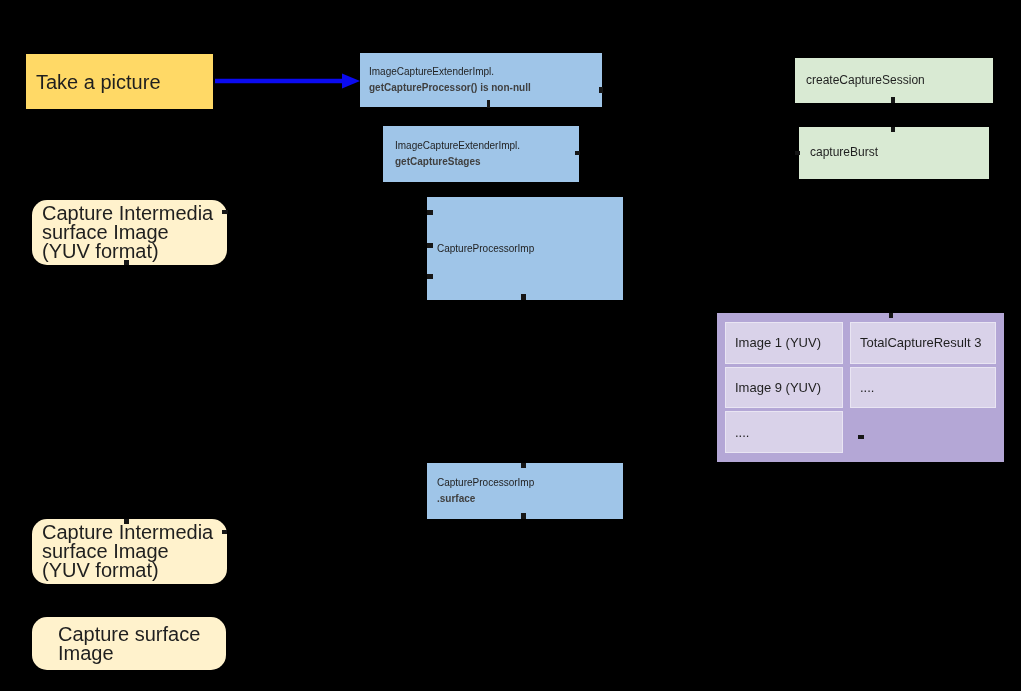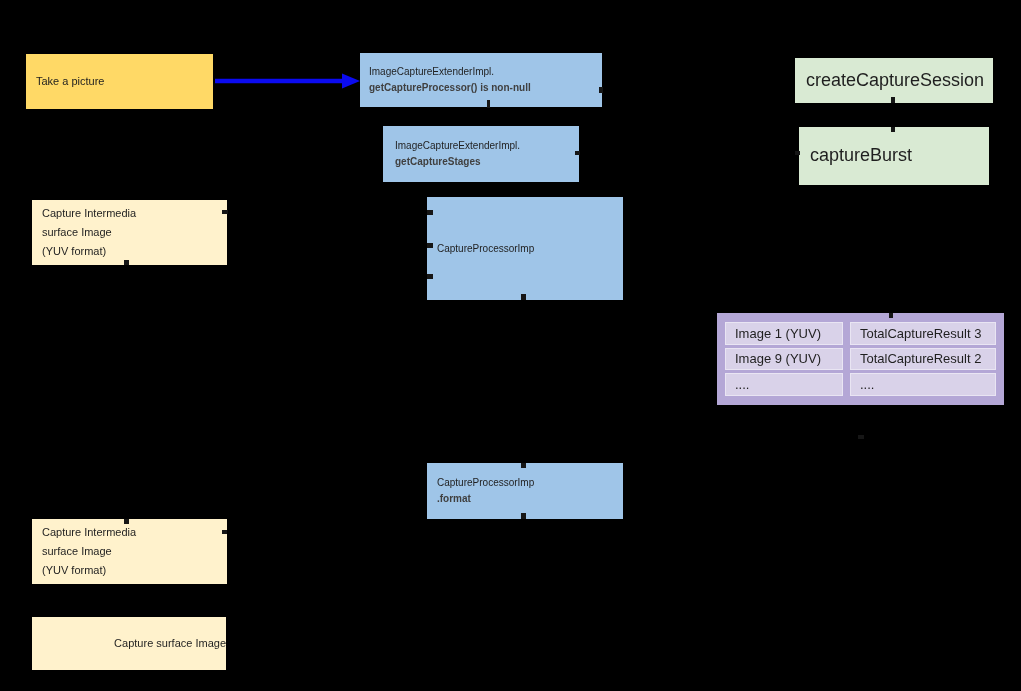--- a/index.html
+++ b/index.html
@@ -17,43 +17,43 @@
     box-sizing: border-box;
     display: flex;
     flex-direction: column;
     justify-content: center;
     line-height: 1.3;
   }
   .fill-gold  { background: #ffd966; }
   .fill-cream { background: #fff2cc; }
   .fill-blue  { background: #9fc5e8; }
   .fill-green { background: #d9ead3; }
-  .fs15 { font-size: 11px; }
-  .fs14 { font-size: 18px; }
+  .fs15 { font-size: 20px; }
+  .fs14 { font-size: 12px; }
   .fs13 { font-size: 10px; line-height: 16px; }
   .b { font-weight: bold; color: #404040; }
-  .lh19 { line-height: 19px; }
+  .lh19 { line-height: 19px; border-radius: 15px; }
 
   
   .n-take      { left: 26px;  top: 54px;  width: 187px; height: 55px; padding-left: 10px; }
   .n-gcp       { left: 360px; top: 53px;  width: 242px; height: 54px; padding-left: 9px;  }
   .n-gcs       { left: 383px; top: 126px; width: 196px; height: 56px; padding-left: 12px; }
   .n-ccs       { left: 795px; top: 58px;  width: 198px; height: 45px; padding-left: 11px; }
-  .n-cburst    { left: 799px; top: 127px; width: 190px; height: 58px; padding-left: 11px; }
+  .n-cburst    { left: 799px; top: 127px; width: 190px; height: 52px; padding-left: 11px; }
   .n-paleTop   { left: 32px;  top: 200px; width: 195px; height: 65px; padding-left: 10px; }
   .n-cpi       { left: 427px; top: 197px; width: 196px; height: 103px; padding-left: 10px; }
   .n-process   { left: 427px; top: 463px; width: 196px; height: 56px; padding-left: 10px; }
   .n-paleMid   { left: 32px;  top: 519px; width: 195px; height: 65px; padding-left: 10px; }
-  .n-paleBot   { left: 32px;  top: 617px; width: 194px; height: 53px; padding-left: 8px; text-align: right; }
+  .n-paleBot   { left: 32px;  top: 617px; width: 194px; height: 53px; padding-left: 26px; }
 
   
   .ptable {
     position: absolute;
     left: 717px; top: 313px;
-    width: 287px; height: 92px;
+    width: 287px; height: 149px;
     background: #b4a7d6;
     box-sizing: border-box;
     padding: 9px 8px;
     display: grid;
     grid-template-columns: 118px 146px;
     grid-template-rows: repeat(3, 1fr);
     column-gap: 7px;
     row-gap: 3px;
   }
   .pcell {
@@ -111,28 +111,27 @@
   </div>
 
   <div class="node fill-blue fs13 n-cpi">
     <span>CaptureProcessorImp</span>
   </div>
 
   <div class="ptable">
     <div class="pcell">Image 1 (YUV)</div>
     <div class="pcell">TotalCaptureResult 3</div>
     <div class="pcell">Image 9 (YUV)</div>
-    <div class="pcell">TotalCaptureResult 2</div>
     <div class="pcell">....</div>
     <div class="pcell">....</div>
   </div>
 
   <div class="node fill-blue fs13 n-process">
     <span>CaptureProcessorImp</span>
-    <span class="b">.format</span>
+    <span class="b">.surface</span>
   </div>
 
   <div class="node fill-cream fs15 lh19 n-paleMid">
     <span>Capture Intermedia</span>
     <span>surface Image</span>
     <span>(YUV format)</span>
   </div>
 
   <div class="node fill-cream fs15 lh19 n-paleBot">
     <span>Capture surface Image</span>

